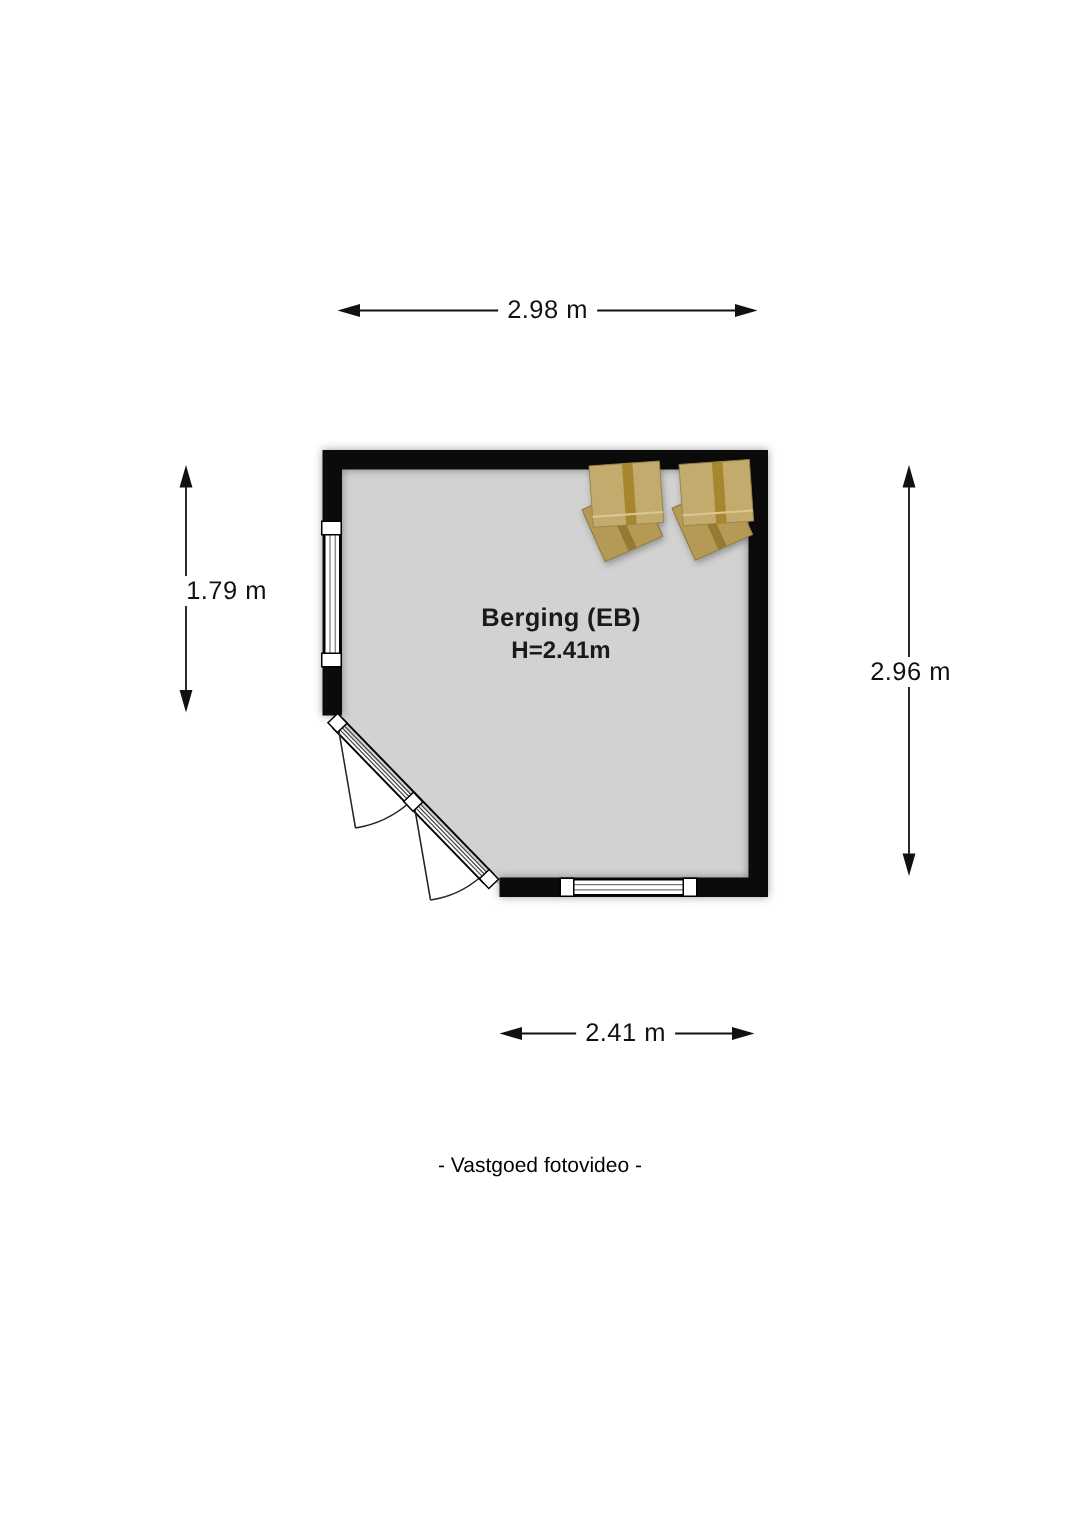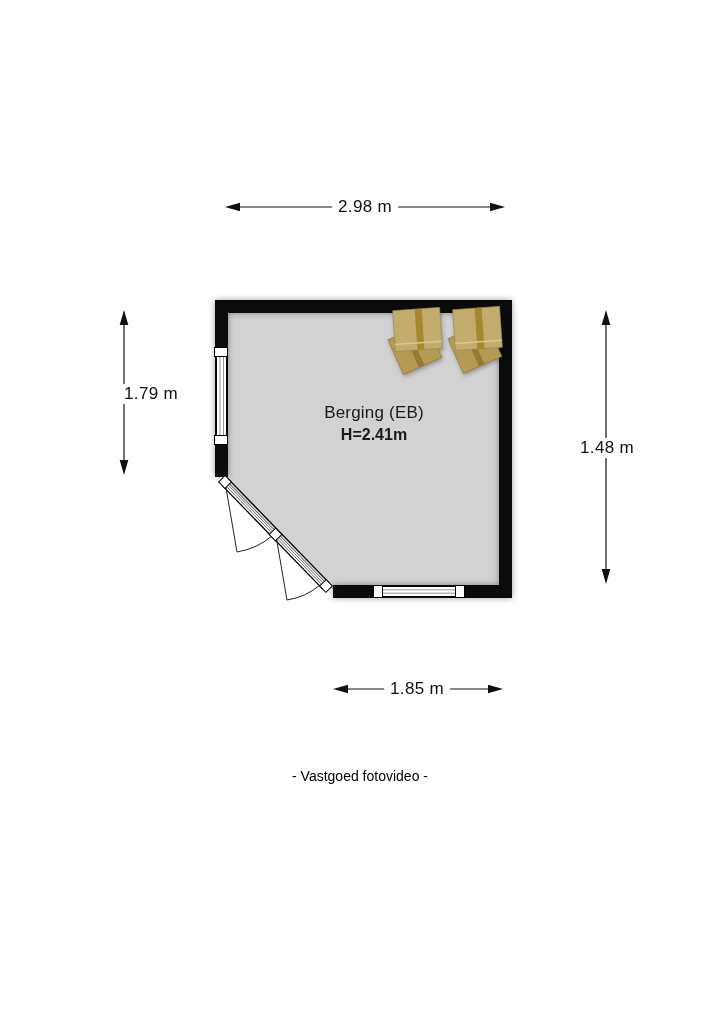--- a/index.html
+++ b/index.html
@@ -11,21 +11,21 @@
   svg{position:absolute;left:0;top:0;}
   .dim-label{
     position:absolute;transform:translate(-50%,-50%);
     background:#ffffff;padding:0 6px;font-size:17px;color:#111;
     white-space:nowrap;letter-spacing:0.3px;
   }
   .room-label{
     position:absolute;left:374px;top:423px;transform:translate(-50%,-50%);
     text-align:center;white-space:nowrap;color:#1a1a1a;
   }
-  .room-name{font-size:17px;font-weight:400;letter-spacing:0.2px;text-align:right;}
+  .room-name{font-size:17px;font-weight:700;letter-spacing:0.2px;text-align:right;}
   .room-height{font-size:16px;font-weight:700;margin-top:3px;}
   .footer{
     position:absolute;left:0;top:762px;width:720px;text-align:center;
     font-size:14px;color:#000;line-height:29px;
   }
   .walls{filter:drop-shadow(0 0 3px rgba(0,0,0,0.38));}
   .boxes{filter:drop-shadow(1px 2px 2px rgba(0,0,0,0.30));}
 </style>
 </head>
 <body>
@@ -118,22 +118,22 @@
       <g transform="rotate(-4 29 24)">
         <rect x="6" y="4" width="47" height="41" stroke="#9a824a" stroke-width="0.6" fill="#c3ab6e"></rect>
         <rect x="28" y="4" width="7" height="41" fill="#a6862e"></rect>
         <line x1="6" y1="38" x2="53" y2="38" stroke="#d9c78f" stroke-width="1.4"></line>
       </g>
     </g>
   </svg>
 
   <div class="dim-label" style="left:365px;top:207px;">2.98 m</div>
   <div class="dim-label" style="left:126px;top:394px;margin-left:25px;">1.79 m</div>
-  <div class="dim-label" style="left:607px;top:448px;">1.48 m</div>
-  <div class="dim-label" style="left:417px;top:689px;">1.85 m</div>
+  <div class="dim-label" style="left:607px;top:448px;">2.96 m</div>
+  <div class="dim-label" style="left:417px;top:689px;">2.41 m</div>
 
   <div class="room-label">
     <div class="room-name">Berging (EB)</div>
     <div class="room-height">H=2.41m</div>
   </div>
 
   <div class="footer">
     <div>- Vastgoed fotovideo -</div>
   </div>
 

